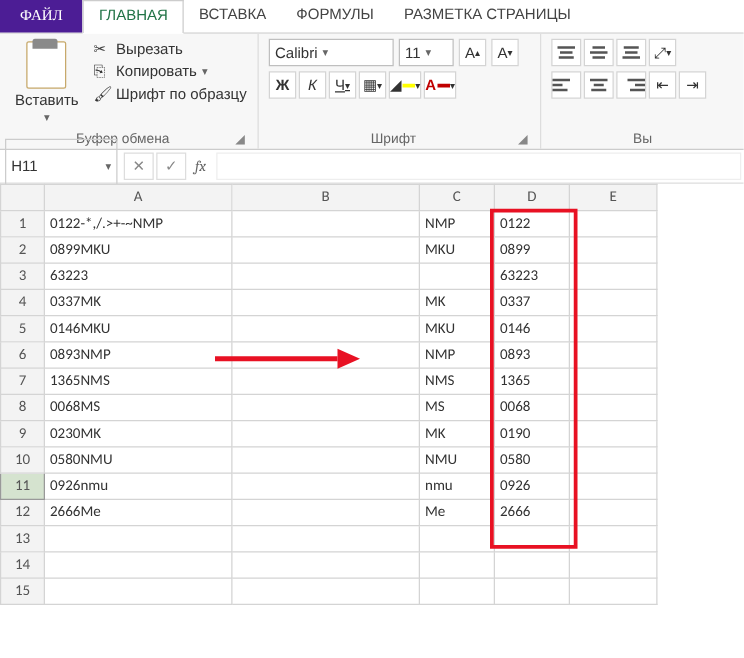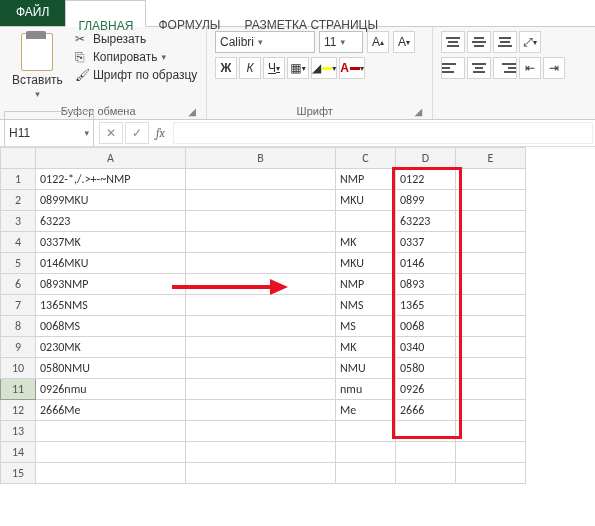--- a/index.html
+++ b/index.html
@@ -10,30 +10,31 @@
     color: #333;
     width: 595px;
   }
   .ribbon-tabs {
     display: flex;
     height: 26px;
     border-bottom: 1px solid #ccc;
     background: #fff;
   }
   .ribbon-tab {
-    padding: 18px 12px 4px;
+    padding: 4px 12px 4px;
     font-size: 12px;
     color: #444;
     text-transform: uppercase;
     cursor: pointer;
   }
   .file-tab {
-    background: #14532d;
+    background: #4c1d95;
     color: #fff;
     padding: 5px 16px;
+    font-family: Liberation Serif, serif;
   }
   .active-tab {
     border: 1px solid #ccc;
     border-bottom: 1px solid #fff;
     margin-bottom: -1px;
     color: #217346;
     background: #fff;
   }
   .ribbon-body {
     display: flex;
@@ -135,20 +136,21 @@
   }
   .arrow-line{ stroke:#e81123; stroke-width:4; }
   .arrow-head{ fill:#e81123; }
 </style>
 </head>
 <body>
 
 <div class="ribbon-tabs">
   <div class="ribbon-tab file-tab">ФАЙЛ</div>
   <div class="ribbon-tab active-tab">ГЛАВНАЯ</div>
+  <div class="ribbon-tab">ВСТАВКА</div>
   <div class="ribbon-tab">ФОРМУЛЫ</div>
   <div class="ribbon-tab">РАЗМЕТКА СТРАНИЦЫ</div>
 </div>
 
 <div class="ribbon-body">
 
   <div class="rgroup" style="width:190px">
     <div class="clip-top">
       <div class="paste-btn">
         <span class="paste-icon"></span>
@@ -262,20 +264,21 @@
             <div class="align-icon">
               <span style="width:14px;align-self:flex-end"></span>
               <span style="width:8px;align-self:flex-end"></span>
               <span style="width:12px;align-self:flex-end"></span>
             </div>
           </div>
         <div class="btn-sm">⇤</div>
         <div class="btn-sm">⇥</div>
       </div>
     </div>
+    <div class="rgroup-label">Вы</div>
   </div>
 </div>
 
 <div class="namebox-row">
   <div class="namebox">
     <span>H11</span>
     <span class="drop">▾</span>
   </div>
   <div class="fx-btn">
       <span>✕</span>
@@ -370,21 +373,21 @@
           <td></td>
           <td>MS</td>
           <td>0068</td>
           <td></td>
         </tr>
         <tr>
           <th class="rowhdr">9</th>
           <td>0230MK</td>
           <td></td>
           <td>MK</td>
-          <td>0340</td>
+          <td>0190</td>
           <td></td>
         </tr>
         <tr>
           <th class="rowhdr">10</th>
           <td>0580NMU</td>
           <td></td>
           <td>NMU</td>
           <td>0580</td>
           <td></td>
         </tr>

